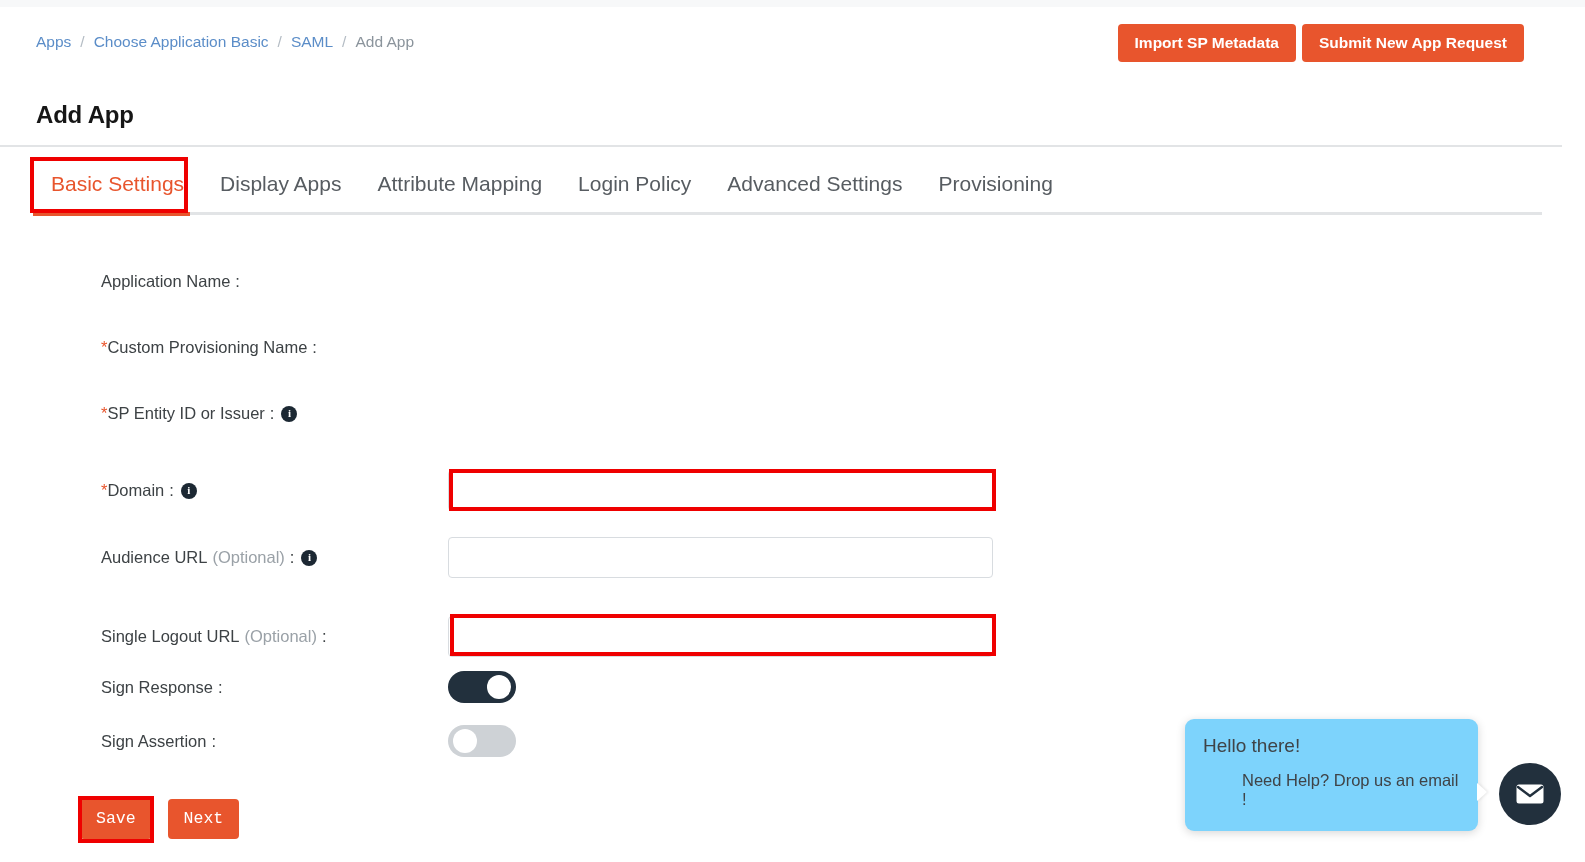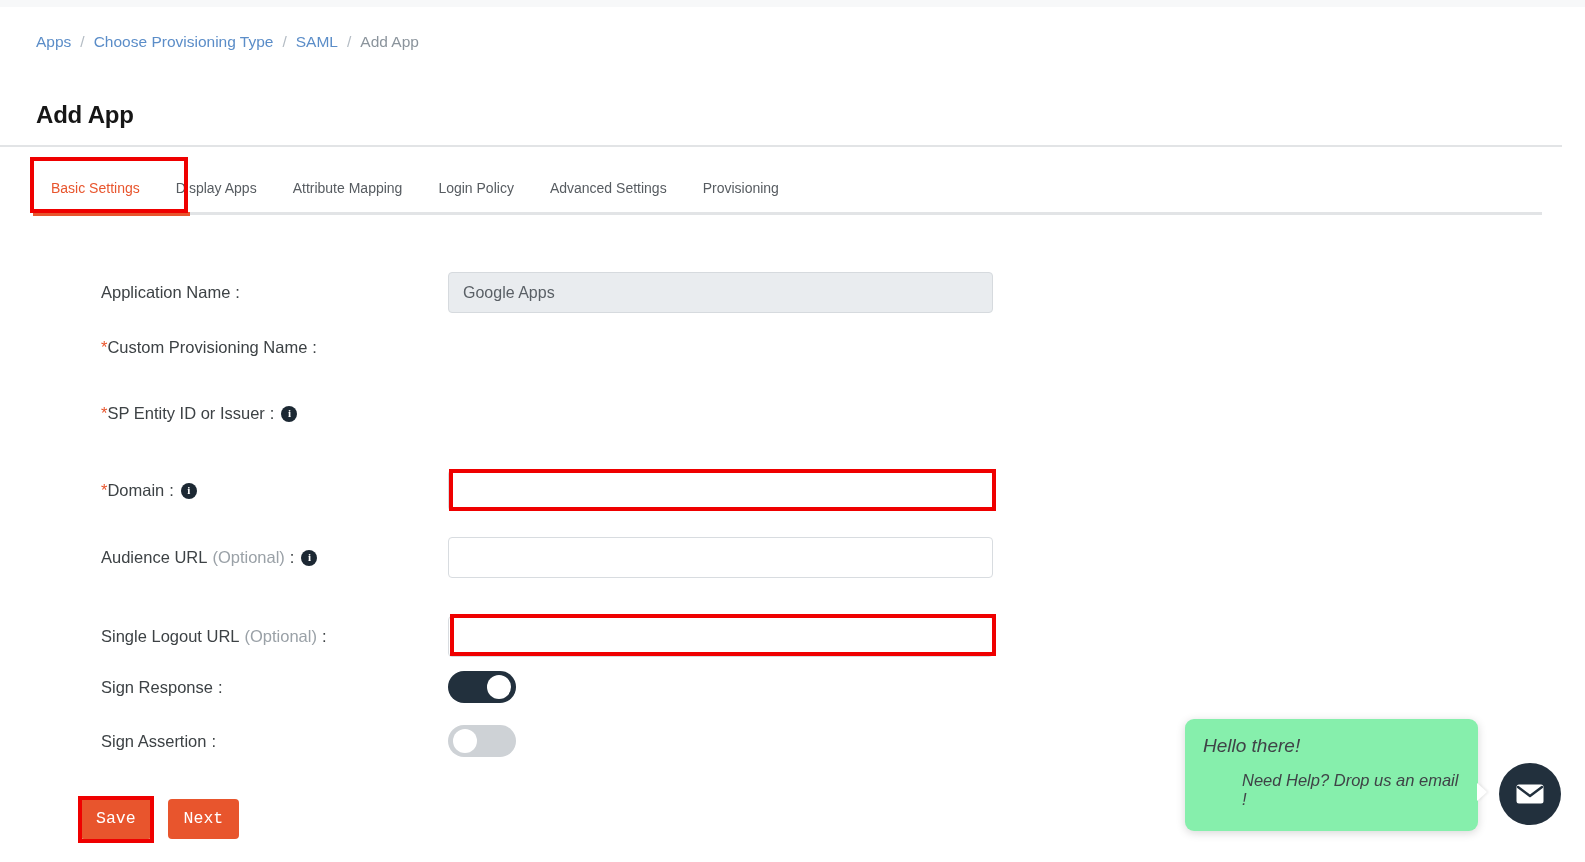--- a/index.html
+++ b/index.html
@@ -71,21 +71,21 @@
     background: #e2e4e6;
   }
 
   
   .tabbar {
     position: absolute; left: 33px; top: 160px;
     display: flex; align-items: flex-end;
     height: 52px;
   }
   .tab {
-    font-size: 14px;
+    font-size: 21px;
     color: #575c61;
     padding: 0 18px 16px 18px;
     cursor: pointer;
     white-space: nowrap;
     background: none; border: none;
     font-family: "Liberation Sans", sans-serif;
   }
   .tab.active { color: #e8552d; }
   .tabbar-border {
     position: absolute; left: 33px; top: 212px;
@@ -193,26 +193,25 @@
     padding: 0 16px;
     height: 40px;
     line-height: 40px;
     cursor: pointer;
   }
 
   
   .chat-bubble {
     position: absolute; left: 1185px; top: 719px;
     width: 293px; height: 112px;
-    background: #86efac;
+    background: #7dd3fc;
     border-radius: 9px;
     box-shadow: 0 2px 10px rgba(0,0,0,0.16);
     padding: 16px 18px;
     cursor: pointer;
-    font-style: italic;
   }
   .chat-bubble .tail {
     position: absolute; right: -9px; top: 64px;
     width: 0; height: 0;
     border-top: 9px solid transparent;
     border-bottom: 9px solid transparent;
     border-left: 10px solid #ffffff;
     filter: drop-shadow(2px 0 1px rgba(0,0,0,0.07));
   }
   .chat-line1 {
@@ -234,48 +233,51 @@
 </head>
 <body>
 
 <div id="page">
 
   <div class="top-strip"></div>
 
   <nav class="breadcrumb">
     <a class="crumb-link">Apps</a>
     <span class="crumb-sep">/</span>
-    <a class="crumb-link">Choose Provisioning Type</a>
+    <a class="crumb-link">Choose Application Basic</a>
     <span class="crumb-sep">/</span>
     <a class="crumb-link">SAML</a>
     <span class="crumb-sep">/</span>
     <span class="crumb-current">Add App</span>
   </nav>
 
+  <div class="header-actions">
+    <button class="btn-orange">Import SP Metadata</button>
+    <button class="btn-orange">Submit New App Request</button>
+  </div>
 
   <h1 class="page-title">Add App</h1>
   <div class="title-divider"></div>
 
   <div class="tabbar">
     <button class="tab active">Basic Settings</button>
     <button class="tab">Display Apps</button>
     <button class="tab">Attribute Mapping</button>
     <button class="tab">Login Policy</button>
     <button class="tab">Advanced Settings</button>
     <button class="tab">Provisioning</button>
   </div>
   <div class="tabbar-border"></div>
   <div class="tab-active-underline"></div>
 
   <div class="form-row" style="top:272px">
     <div class="form-label">
       <span>Application Name</span>
       <span class="colon">:</span>
     </div>
-    <input class="form-input disabled" readonly="" value="Google Apps" style="">
   </div>
 
   <div class="form-row" style="top:338px">
     <div class="form-label">
       <span class="req-star">*</span>
         <span>Custom Provisioning Name</span>
       <span class="colon">:</span>
     </div>
   </div>
 

